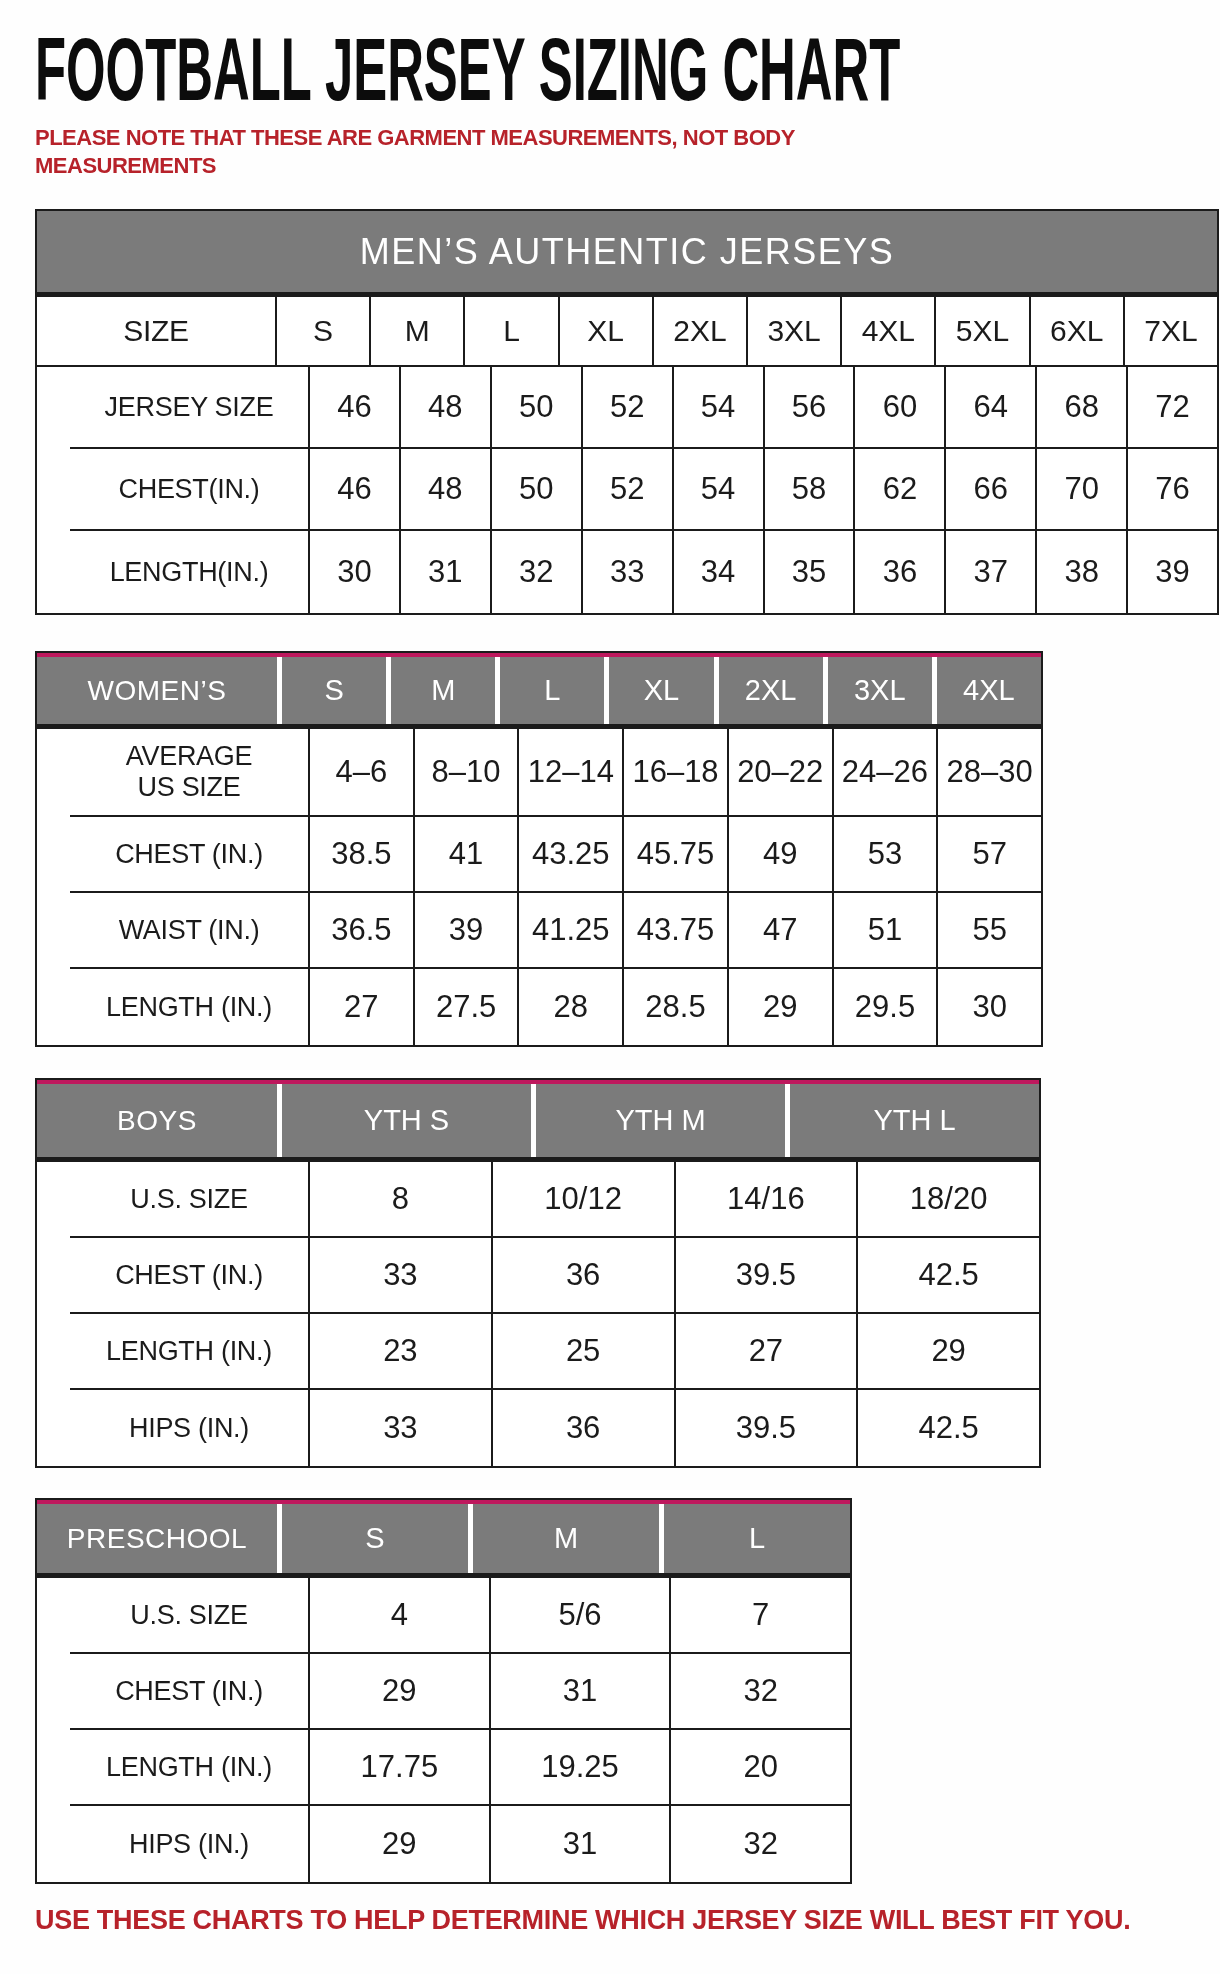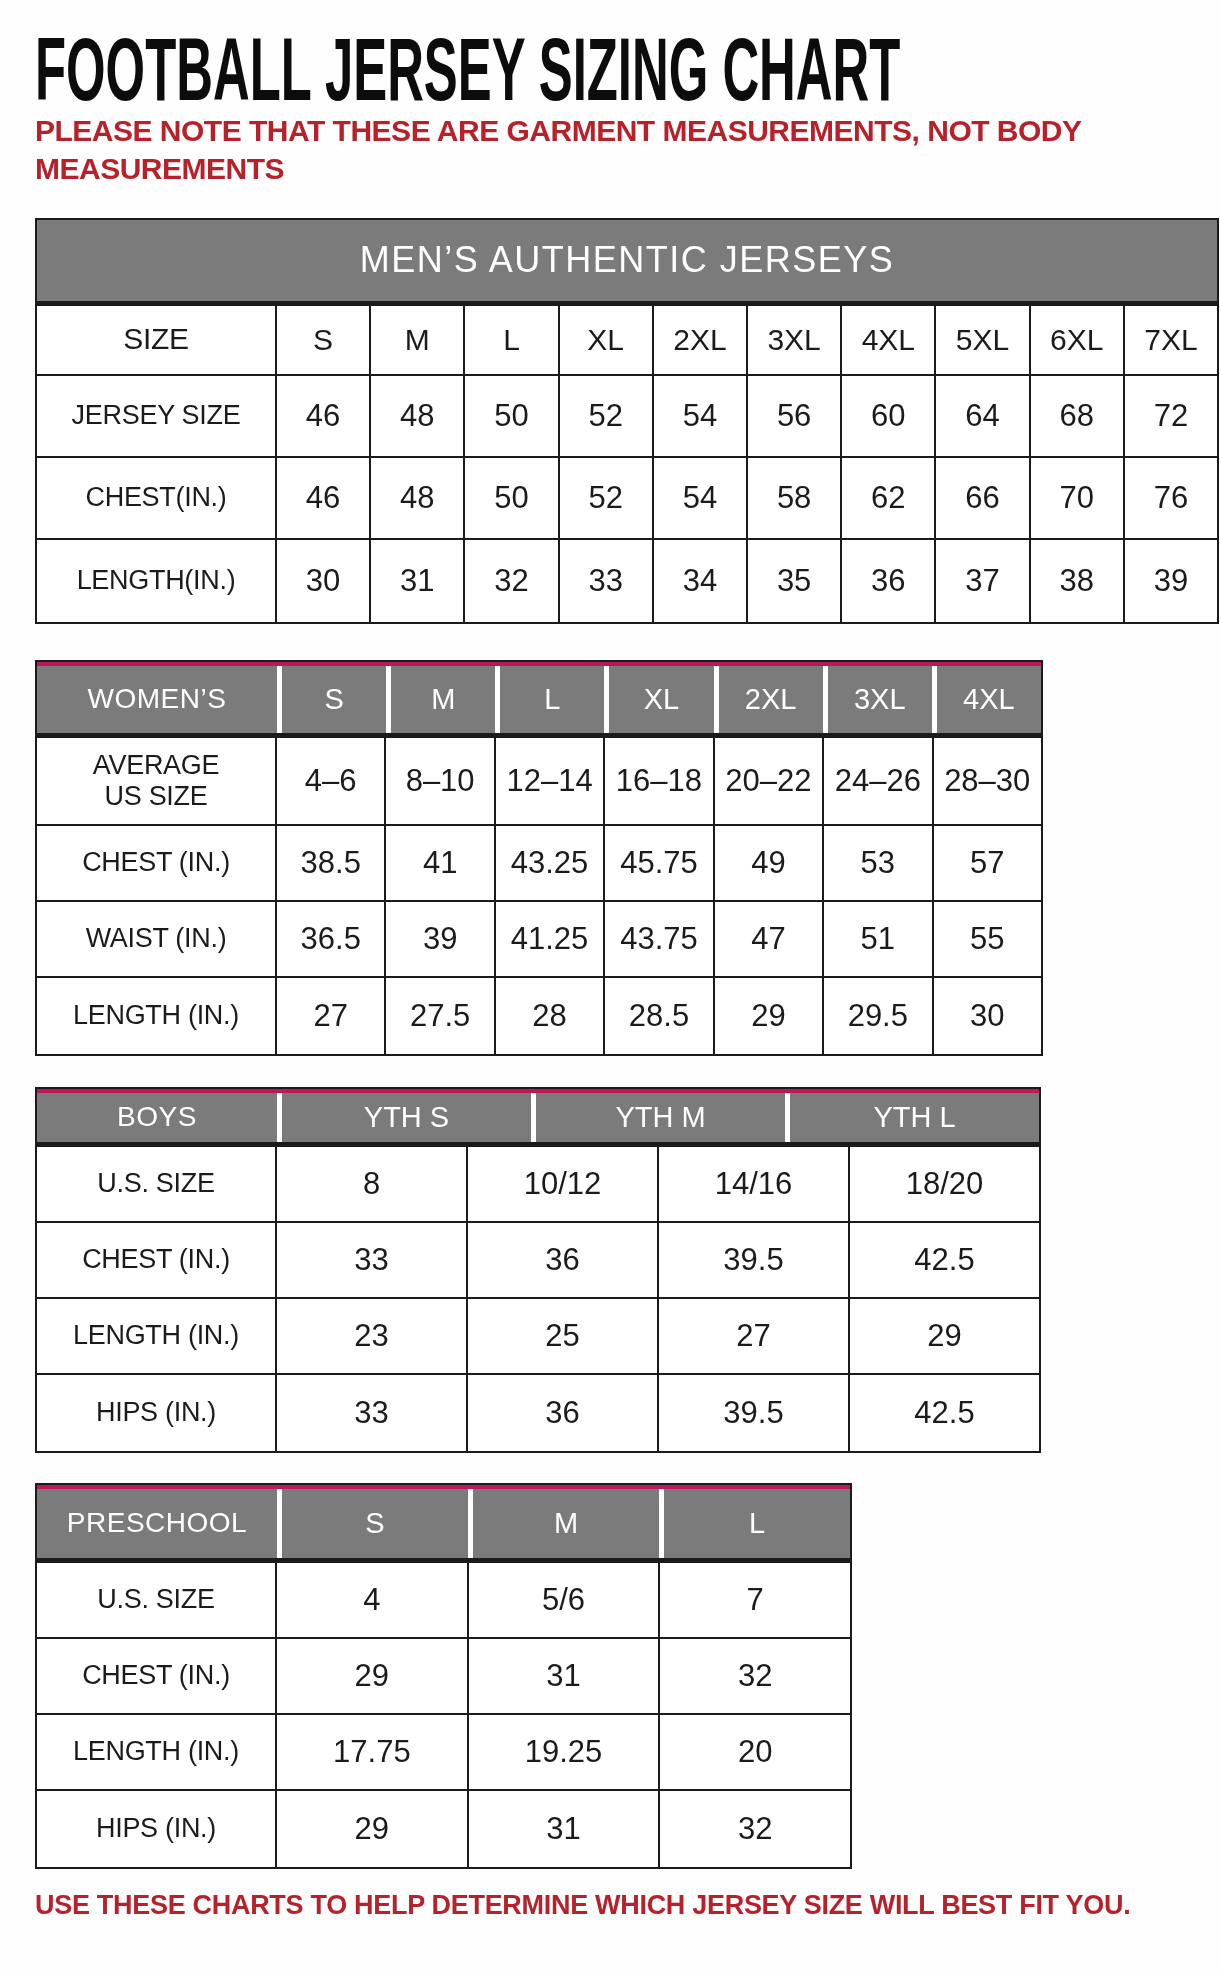--- a/index.html
+++ b/index.html
@@ -16,23 +16,23 @@
     color:var(--ink);background:var(--paper);
   }
   .page{padding-left:35px;padding-top:26px;}
 
   .title{
     font-size:62px;font-weight:700;line-height:1;letter-spacing:0px;
     transform:scale(0.82,1.42);transform-origin:0 0;
     height:86px;white-space:nowrap;color:#0c0c0c;
   }
   .note{
-    color:var(--red);font-size:30px;font-weight:700;
+    color:var(--red);font-size:22px;font-weight:700;
     line-height:1.26;white-space:pre-line;max-width:1160px;
-    margin-top:0;letter-spacing:-0.5px;
+    margin-top:12px;letter-spacing:-0.5px;
   }
   .note.bottom{
     font-size:27px;margin-top:19px;white-space:nowrap;letter-spacing:-0.3px;
   }
 
   .tbl{
     border:2px solid var(--ink);
     background:#fff;
   }
   .t0{width:1184px;margin-top:30px;}
@@ -47,30 +47,30 @@
     border-bottom:5px solid var(--ink);
   }
 
   .header-row{display:flex;}
   .header-row.white{height:70px;border-bottom:2px solid var(--ink);}
   .header-row.gray{
     border-bottom:5px solid var(--ink);
     padding-top:4px;background:#be185d;
   }
   .t1 .header-row.gray{height:76px;}
-  .t2 .header-row.gray{height:58px;}
+  .t2 .header-row.gray{height:82px;}
   .t3 .header-row.gray{height:78px;}
   .header-row.gray .cell{
     background:var(--gray);color:#fff;border-right:none;
     border-left:5px solid #fff;font-size:29px;
   }
   .header-row.gray .cell:first-child{border-left:none;}
   .header-row.white .cell{font-size:30px;}
 
-  .data-row{display:flex;border-bottom:2px solid var(--ink);}
+  .data-row{display:flex;border-bottom:2px solid var(--ink);margin-left:33px;}
   .tbl .data-row:last-child{border-bottom:none;}
   .t0 .data-row{height:82px;}
   .t1 .data-row{height:76px;}
   .t1 .data-row:nth-child(2){height:88px;}
   .t2 .data-row{height:76px;}
   .t3 .data-row{height:76px;}
 
   .cell{
     flex:1 1 0;display:flex;align-items:center;justify-content:center;
     font-size:31px;text-align:center;min-width:0;

